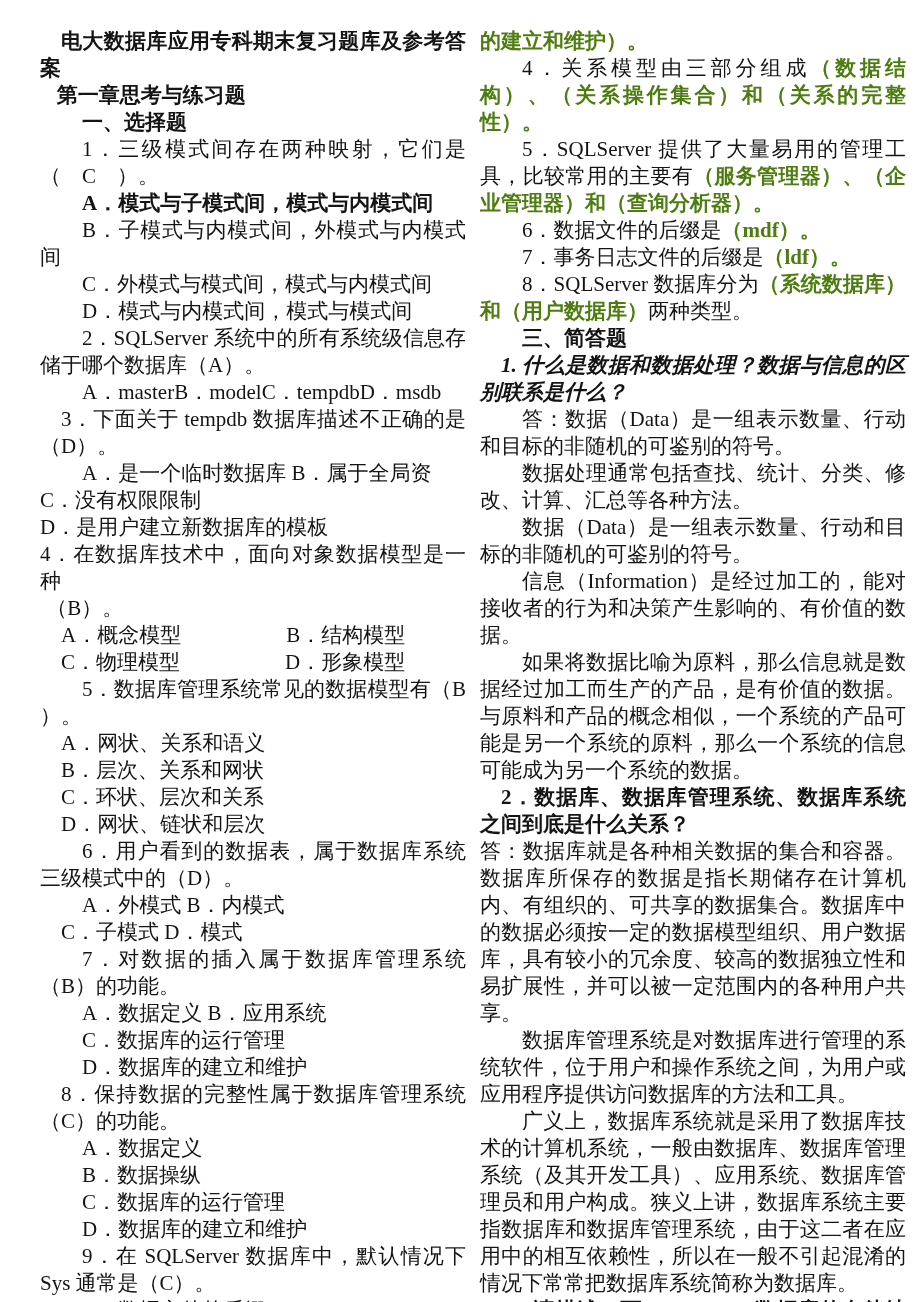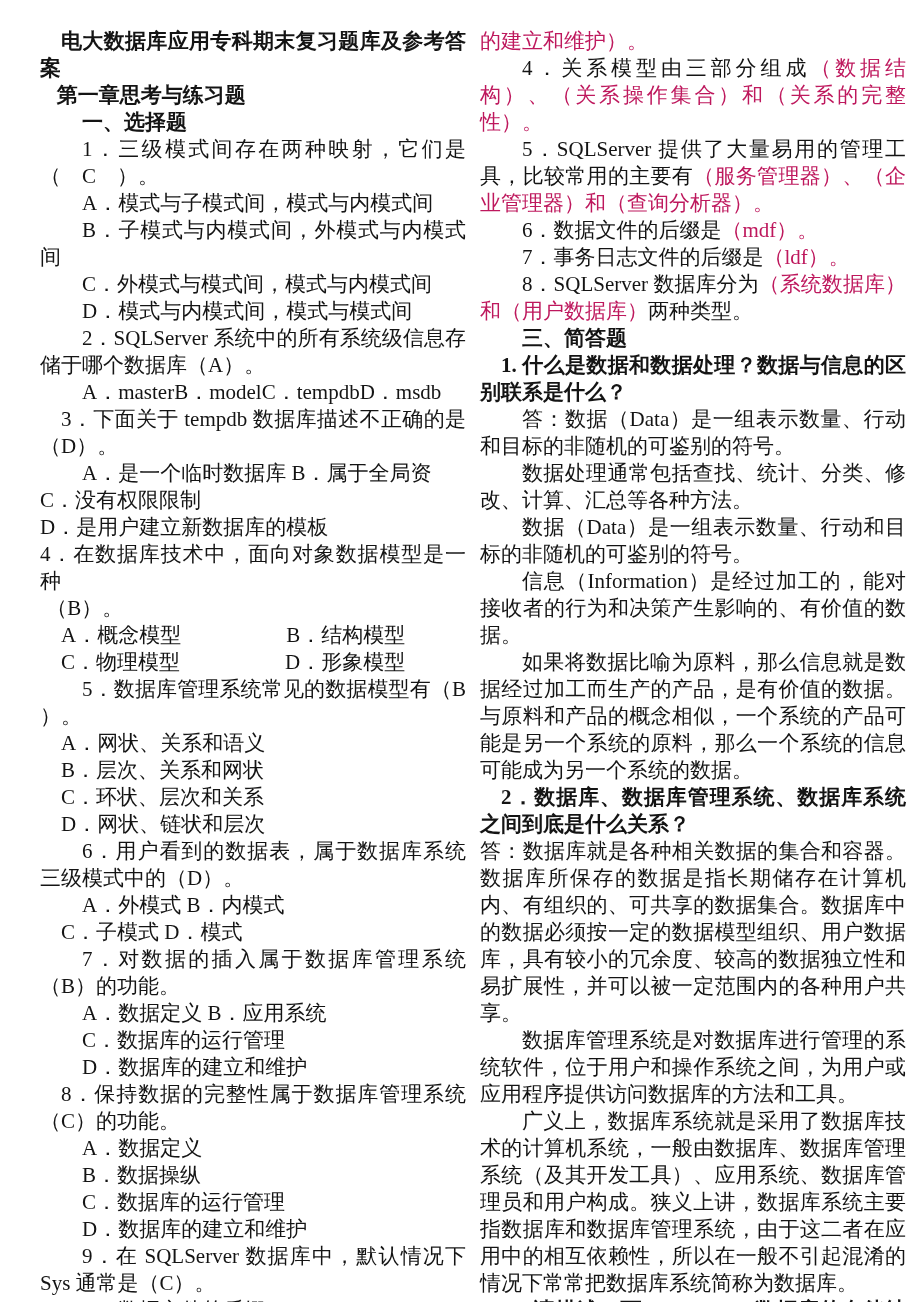--- a/index.html
+++ b/index.html
@@ -29,33 +29,33 @@
     margin: 0;
     font-size: 21px;
     line-height: 27px;
     color: #141414;
     text-align: justify;
     text-justify: inter-ideograph;
     word-break: break-all;
   }
   p.para.bold { font-weight: bold; }
   p.para.stretch { text-align-last: justify; }
-  .red { color: #be185d; font-weight: normal; }
+  .red { color: #4d7c0f; font-weight: bold; }
 </style>
 </head>
 <body>
 
 <div class="page">
   <div class="col" id="col-left">
       <p class="para bold" style="text-indent: 1em;"><span>电大数据库应用专科期末复习题库及参考答案</span></p>
       <p class="para bold" style="text-indent: 0.8em;"><span>第一章思考与练习题</span></p>
       <p class="para bold" style="text-indent: 2em;"><span>一、选择题</span></p>
       <p class="para stretch" style="text-indent: 2em;"><span>1．三级模式间存在两种映射，它们是</span></p>
       <p class="para" style="text-indent: 0em;"><span>（　C　）。</span></p>
-      <p class="para" style="text-indent: 2em;"><span>A．模式与子模式间，模式与内模式间</span></p>
+      <p class="para" style="text-indent: 2em; font-weight: bold;"><span>A．模式与子模式间，模式与内模式间</span></p>
       <p class="para" style="text-indent: 2em;"><span>B．子模式与内模式间，外模式与内模式间</span></p>
       <p class="para" style="text-indent: 2em;"><span>C．外模式与模式间，模式与内模式间</span></p>
       <p class="para" style="text-indent: 2em;"><span>D．模式与内模式间，模式与模式间</span></p>
       <p class="para" style="text-indent: 2em;"><span>2．SQLServer 系统中的所有系统级信息存储于哪个数据库（A）。</span></p>
       <p class="para" style="text-indent: 2em;"><span>A．masterB．modelC．tempdbD．msdb</span></p>
       <p class="para" style="text-indent: 1em;"><span>3．下面关于 tempdb 数据库描述不正确的是（D）。</span></p>
       <p class="para" style="text-indent: 2em;"><span>A．是一个临时数据库 B．属于全局资</span></p>
       <p class="para" style="text-indent: 0em;"><span>C．没有权限限制</span></p>
       <p class="para" style="text-indent: 0em;"><span>D．是用户建立新数据库的模板</span></p>
       <p class="para stretch" style="text-indent: 0em;"><span>4．在数据库技术中，面向对象数据模型是一种</span></p>
@@ -83,21 +83,21 @@
       <p class="para" style="text-indent: 2em;"><span>A．数据文件的后缀</span></p>
     </div>
   <div class="col" id="col-right">
       <p class="para" style="text-indent: 0em;"><span class="red">的建立和维护）。</span></p>
       <p class="para" style="text-indent: 2em;"><span>4．关系模型由三部分组成</span><span class="red">（数据结构）、（关系操作集合）和（关系的完整性）。</span></p>
       <p class="para" style="text-indent: 2em;"><span>5．SQLServer 提供了大量易用的管理工具，比较常用的主要有</span><span class="red">（服务管理器）、（企业管理器）和（查询分析器）。</span></p>
       <p class="para" style="text-indent: 2em;"><span>6．数据文件的后缀是</span><span class="red">（mdf）。</span></p>
       <p class="para" style="text-indent: 2em;"><span>7．事务日志文件的后缀是</span><span class="red">（ldf）。</span></p>
       <p class="para" style="text-indent: 2em;"><span>8．SQLServer 数据库分为</span><span class="red">（系统数据库）和（用户数据库）</span><span>两种类型。</span></p>
       <p class="para bold" style="text-indent: 2em;"><span>三、简答题</span></p>
-      <p class="para bold" style="text-indent: 1em;"><span>1. 什么是数据和数据处理？数据与信息的区别联系是什么？</span></p>
+      <p class="para bold" style="text-indent: 1em; font-style: italic;"><span>1. 什么是数据和数据处理？数据与信息的区别联系是什么？</span></p>
       <p class="para" style="text-indent: 2em;"><span>答：数据（Data）是一组表示数量、行动和目标的非随机的可鉴别的符号。</span></p>
       <p class="para" style="text-indent: 2em;"><span>数据处理通常包括查找、统计、分类、修改、计算、汇总等各种方法。</span></p>
       <p class="para" style="text-indent: 2em;"><span>数据（Data）是一组表示数量、行动和目标的非随机的可鉴别的符号。</span></p>
       <p class="para" style="text-indent: 2em;"><span>信息（Information）是经过加工的，能对接收者的行为和决策产生影响的、有价值的数据。</span></p>
       <p class="para" style="text-indent: 2em;"><span>如果将数据比喻为原料，那么信息就是数据经过加工而生产的产品，是有价值的数据。与原料和产品的概念相似，一个系统的产品可能是另一个系统的原料，那么一个系统的信息可能成为另一个系统的数据。</span></p>
       <p class="para bold" style="text-indent: 1em;"><span>2．数据库、数据库管理系统、数据库系统之间到底是什么关系？</span></p>
       <p class="para" style="text-indent: 0em;"><span>答：数据库就是各种相关数据的集合和容器。数据库所保存的数据是指长期储存在计算机内、有组织的、可共享的数据集合。数据库中的数据必须按一定的数据模型组织、用户数据库，具有较小的冗余度、较高的数据独立性和易扩展性，并可以被一定范围内的各种用户共享。</span></p>
       <p class="para" style="text-indent: 2em;"><span>数据库管理系统是对数据库进行管理的系统软件，位于用户和操作系统之间，为用户或应用程序提供访问数据库的方法和工具。</span></p>
       <p class="para" style="text-indent: 2em;"><span>广义上，数据库系统就是采用了数据库技术的计算机系统，一般由数据库、数据库管理系统（及其开发工具）、应用系统、数据库管理员和用户构成。狭义上讲，数据库系统主要指数据库和数据库管理系统，由于这二者在应用中的相互依赖性，所以在一般不引起混淆的情况下常常把数据库系统简称为数据库。</span></p>
       <p class="para bold" style="text-indent: 1em;"><span>3．请描述一下 SQLServer 数据库的存储结构。</span></p>

